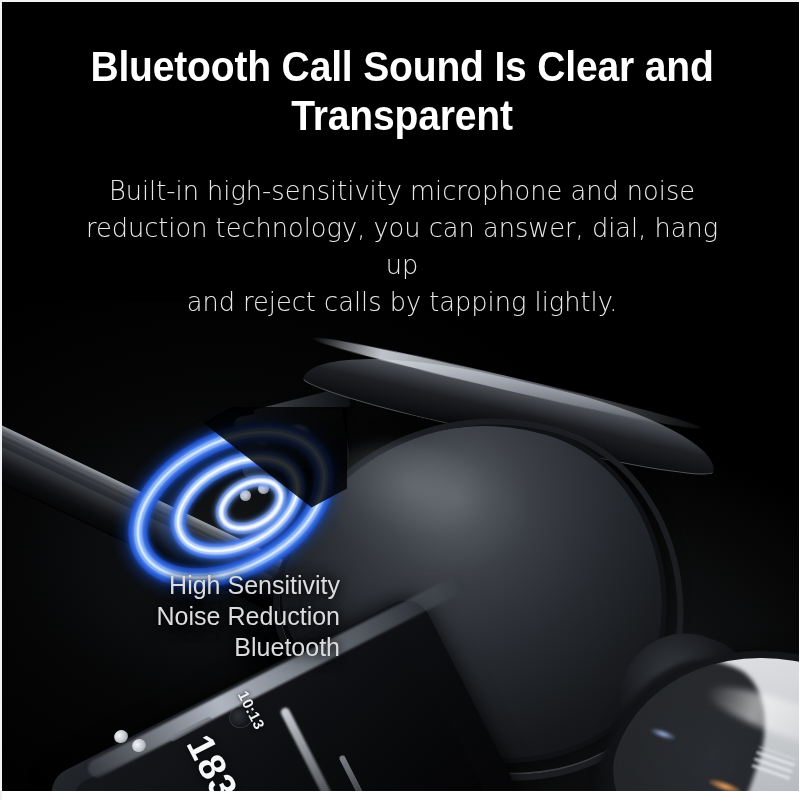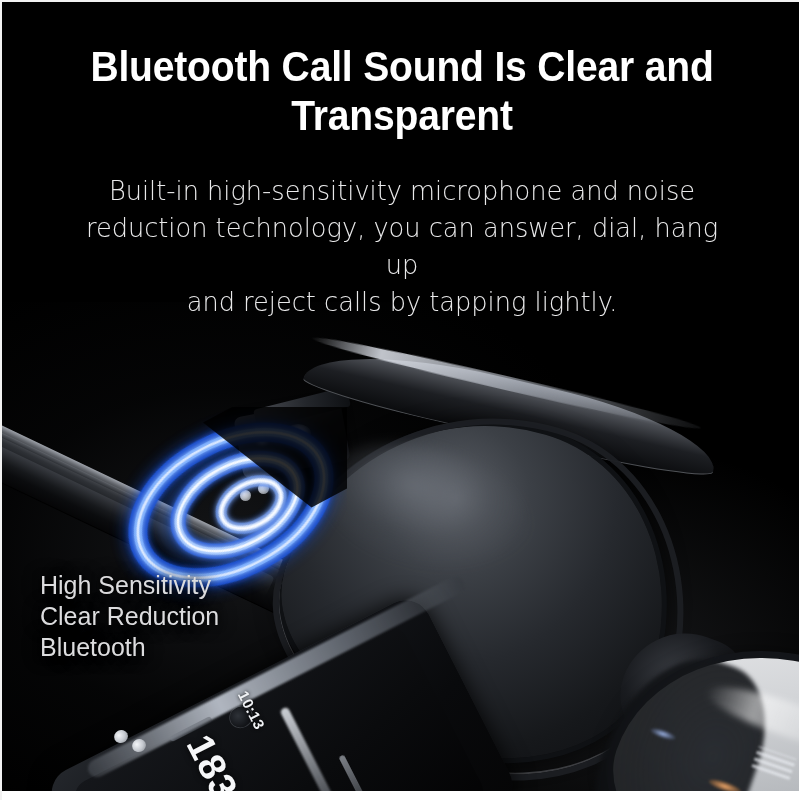--- a/index.html
+++ b/index.html
@@ -219,21 +219,21 @@
     background:linear-gradient(180deg,rgba(200,206,216,.6),rgba(70,74,82,.3));
     transform:rotate(-27deg);filter:blur(.6px);}
 
   
   .waves{position:absolute;left:105px;top:405px;width:240px;height:200px;z-index:30;}
   .waves svg{display:block;}
 
   
   .caption{
     position:absolute;left:38px;top:568px;width:300px;z-index:45;
-    text-align:left;
+    text-align:right;
     font-size:25px;line-height:31px;font-weight:400;color:#dcdcde;
     font-family:"Liberation Sans", sans-serif;
     text-shadow:0 0 8px rgba(0,0,0,.95), 0 0 18px rgba(0,0,0,.8);
   }
   .caption span{display:block;}
 
   
   .footer-strip{
     position:absolute;left:0;bottom:0;width:800px;height:9px;background:#ffffff;z-index:60;
   }
@@ -344,18 +344,18 @@
     </h1>
     <p class="subcopy" style="margin-top:32px;">
       <span class="sub-line">Built-in high-sensitivity microphone and noise</span>
       <span class="sub-line">reduction technology, you can answer, dial, hang up</span>
       <span class="sub-line">and reject calls by tapping lightly.</span>
     </p>
   </div>
 
   <div class="caption">
     <span>High Sensitivity</span>
-    <span>Clear Reduction</span>
+    <span>Noise Reduction</span>
     <span>Bluetooth</span>
   </div>
 
   <div class="footer-strip"></div>
 </div>
 
 </body></html>

